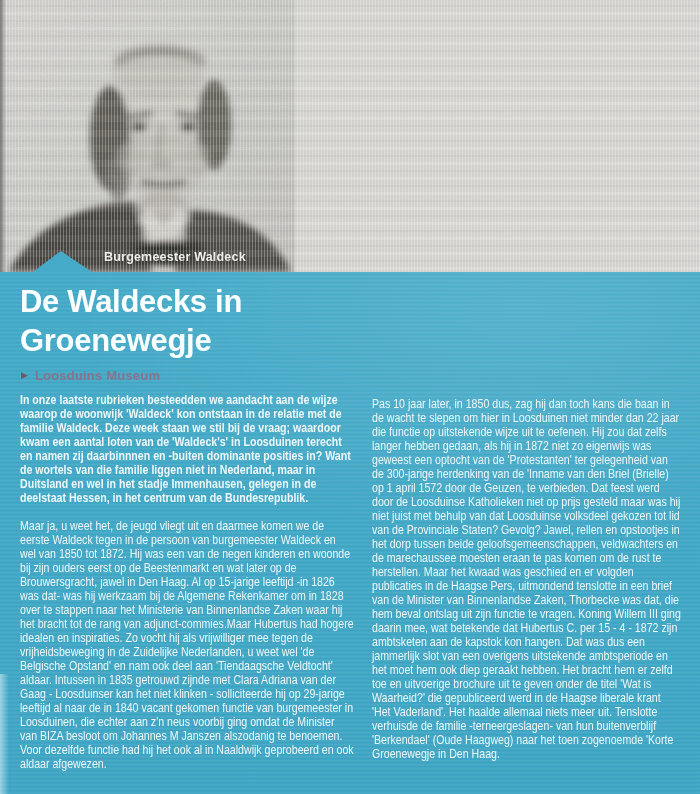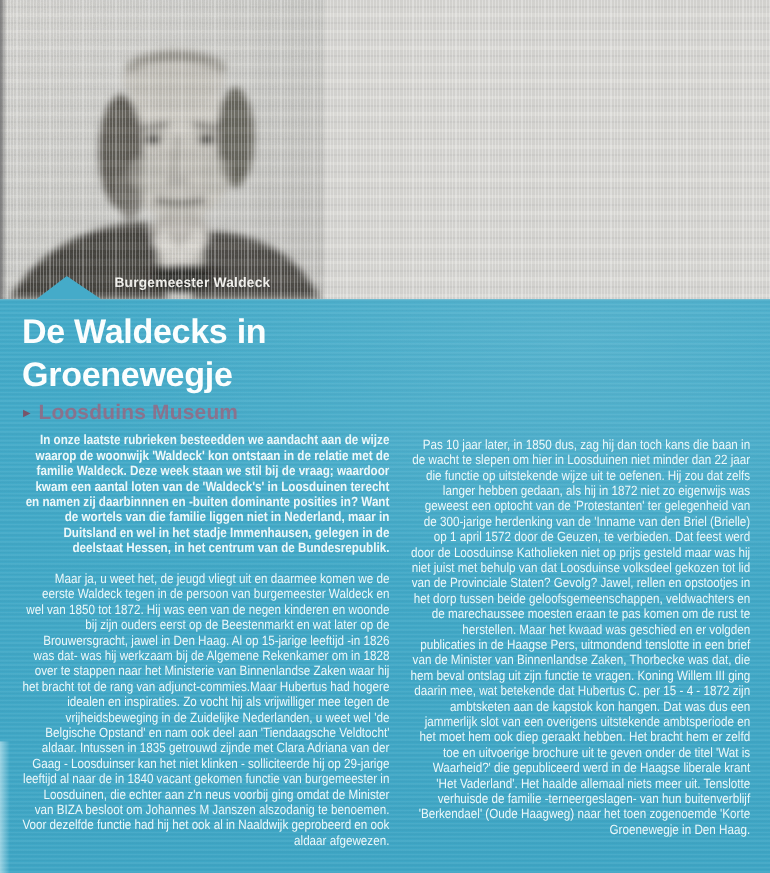--- a/index.html
+++ b/index.html
@@ -47,23 +47,23 @@
     position:absolute; left:33px; top:-21px; width:59px; height:21px;
     background:#45abc9; clip-path:polygon(47% 0, 0 100%, 100% 100%);
   }
   .title {
     margin:10px 0 0 20px; font-weight:bold; color:#fbfefe;
     font-size:31px; line-height:39px; letter-spacing:-0.3px;
   }
   .title span { display:block; }
   .kicker { margin:8px 0 0 21px; display:flex; align-items:center; gap:7px; height:15px; }
   .kicker-arrow { color:#8e3546; opacity:.72; font-size:9px; line-height:1; }
-  .kicker-label { color:#a0607a; opacity:.75; font-size:19px; font-weight:bold; letter-spacing:.2px; }
+  .kicker-label { color:#a0607a; opacity:.75; font-size:13px; font-weight:bold; letter-spacing:.2px; }
 
-  .columns { display:flex; margin-top:10px; padding:0 18px 0 20px; gap:18px;text-align:right; }
+  .columns { display:flex; margin-top:10px; padding:0 18px 0 20px; gap:18px; }
   .col-left  { width:334px; }
   .col-right { flex:1; padding-top:4px; }
   .fit { transform:scaleX(0.87); transform-origin:0 0; width:114.94%; }
   .columns p { margin:0; font-size:12.2px; line-height:14px; color:#edf8fa; }
   .intro { font-weight:bold; color:#ffffff; margin-bottom:14px !important; }
 </style>
 </head>
 <body>
 
 <div class="page">

